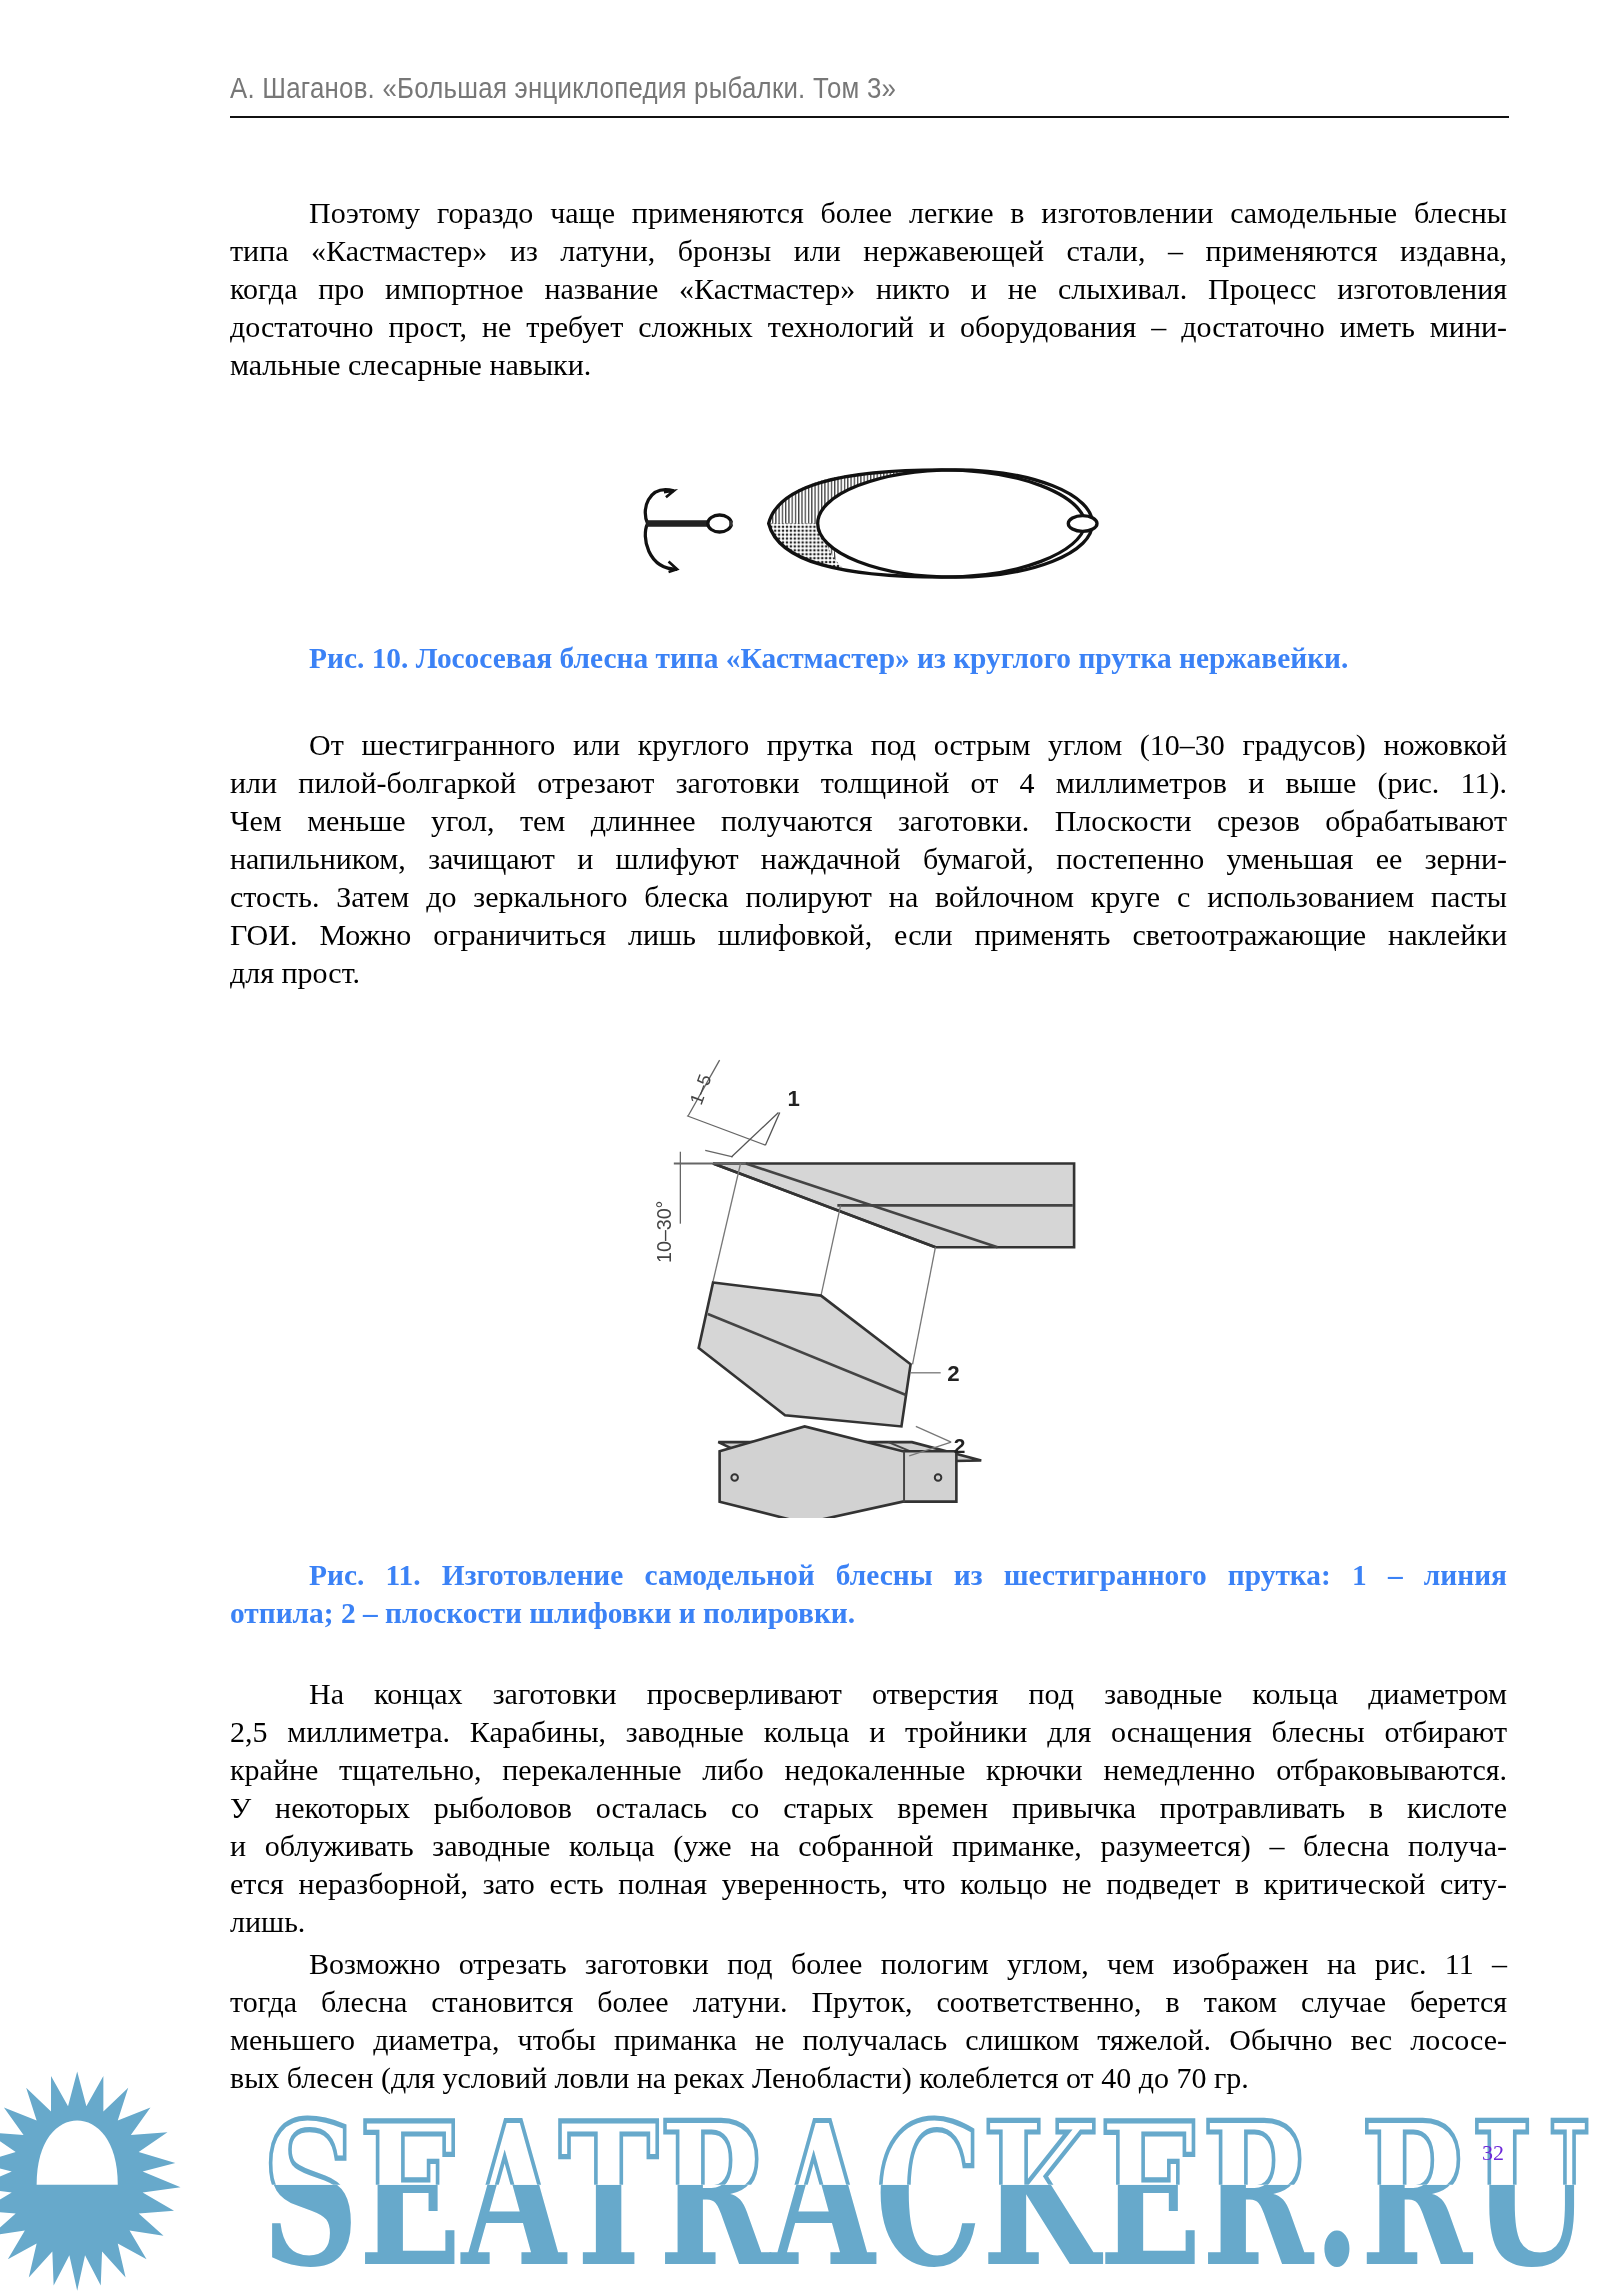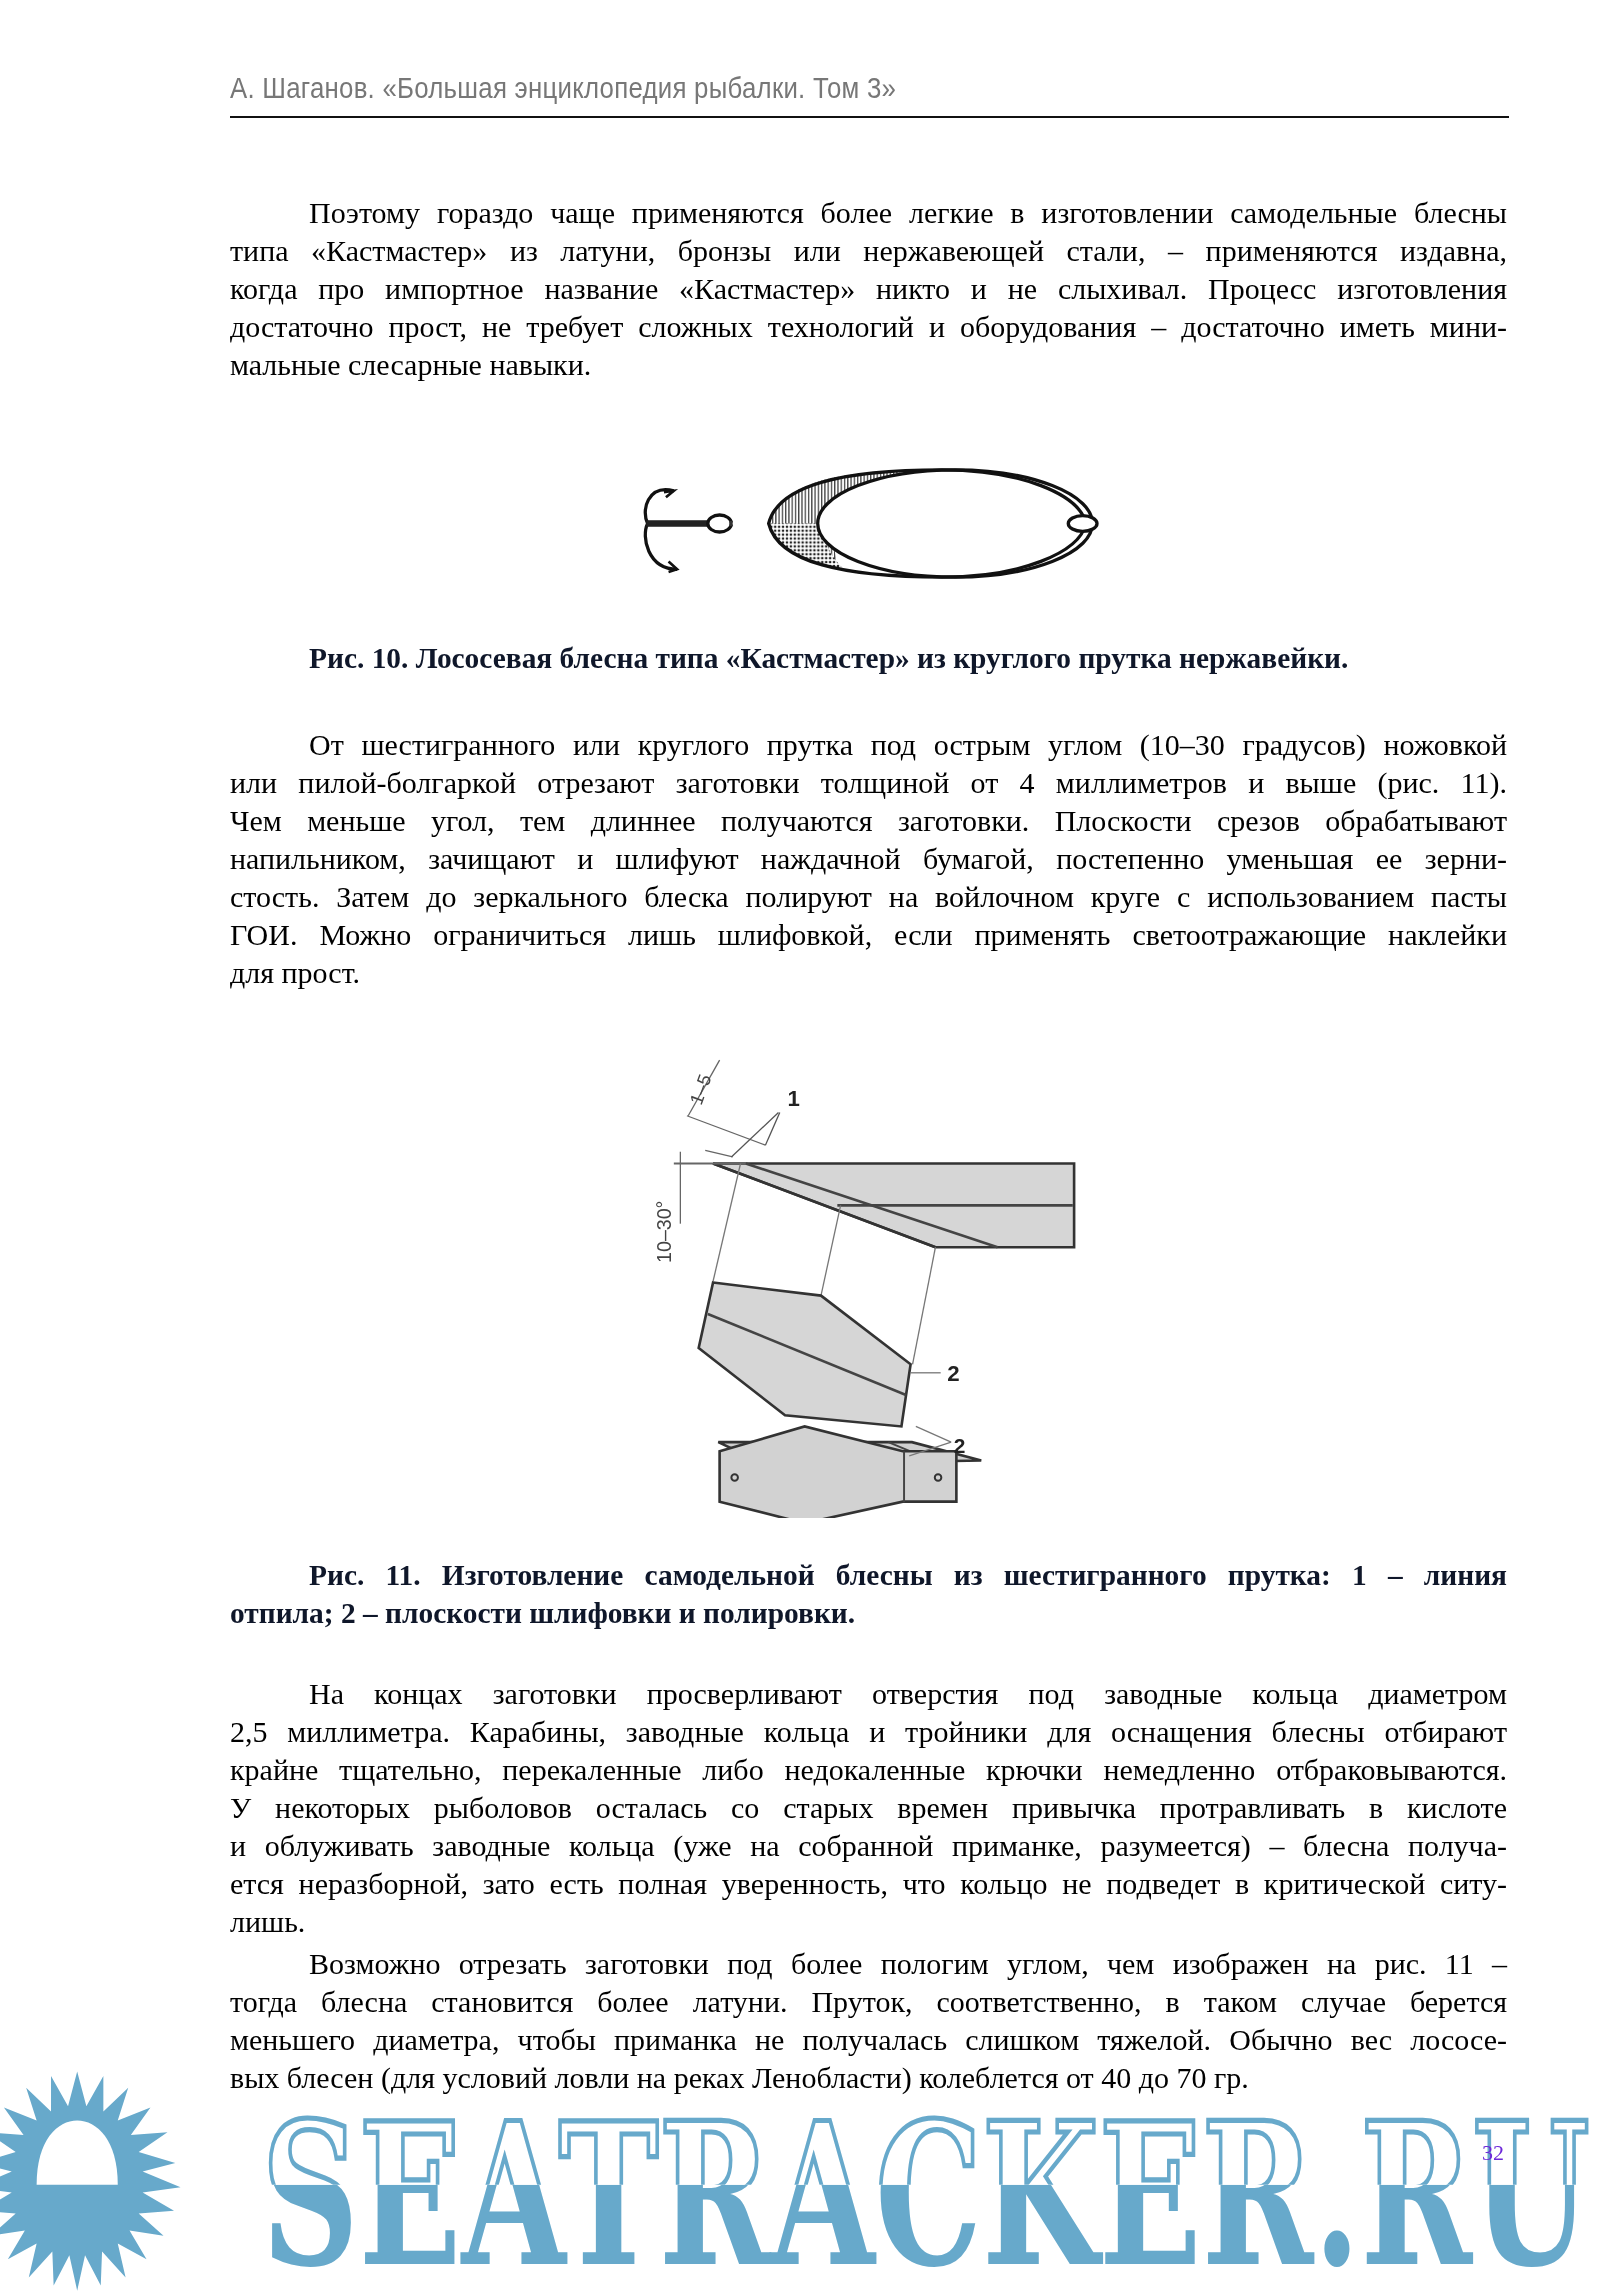--- a/index.html
+++ b/index.html
@@ -23,21 +23,21 @@
     font-family: "Liberation Serif", serif;
     font-size: 30px; line-height: 38px; color: #000;
   }
   .line { display: block; text-align: justify; text-align-last: justify; white-space: nowrap; overflow: visible; }
   .line.last { text-align-last: left; }
   .line.first { padding-left: 79px; }
 
   .caption {
     position: absolute; left: 230px; width: 1277px;
     font-family: "Liberation Serif", serif; font-weight: bold;
-    font-size: 29.4px; line-height: 38px; color: #0f172a;
+    font-size: 29.4px; line-height: 38px; color: #3b82f6;
   }
   .caption .line.first { padding-left: 79px; }
 
   .figure { position: absolute; }
 
   .logo { position: absolute; left: 0; top: 2055px; width: 1623px; height: 241px; }
   .page-num {
     position: absolute; left: 1482px; top: 2140px;
     font-family: "Liberation Serif", serif; font-size: 22px; color: #6d28d9;
   }

